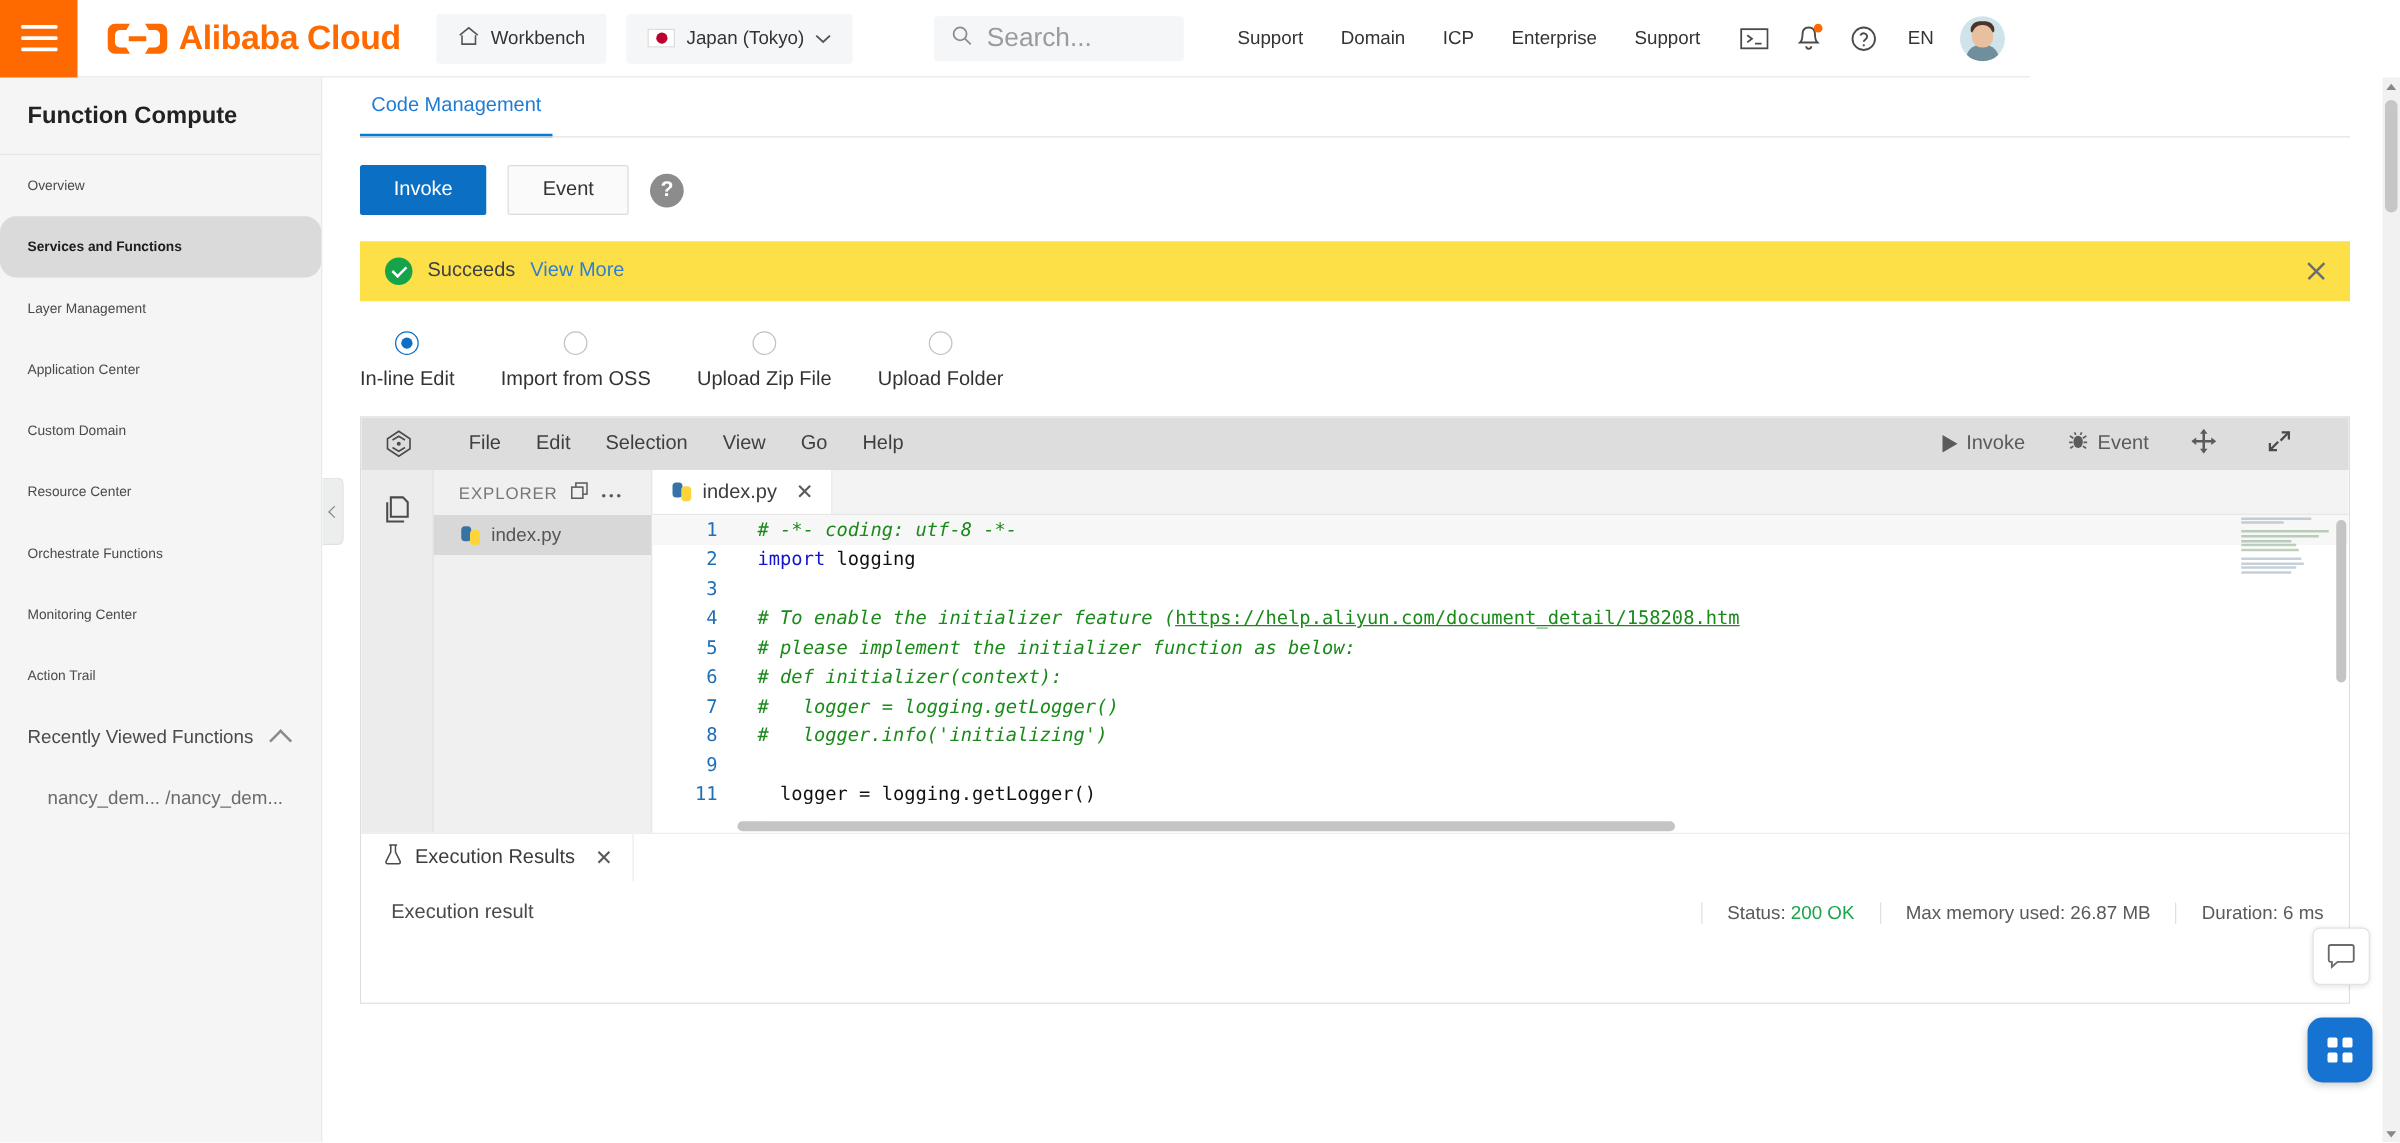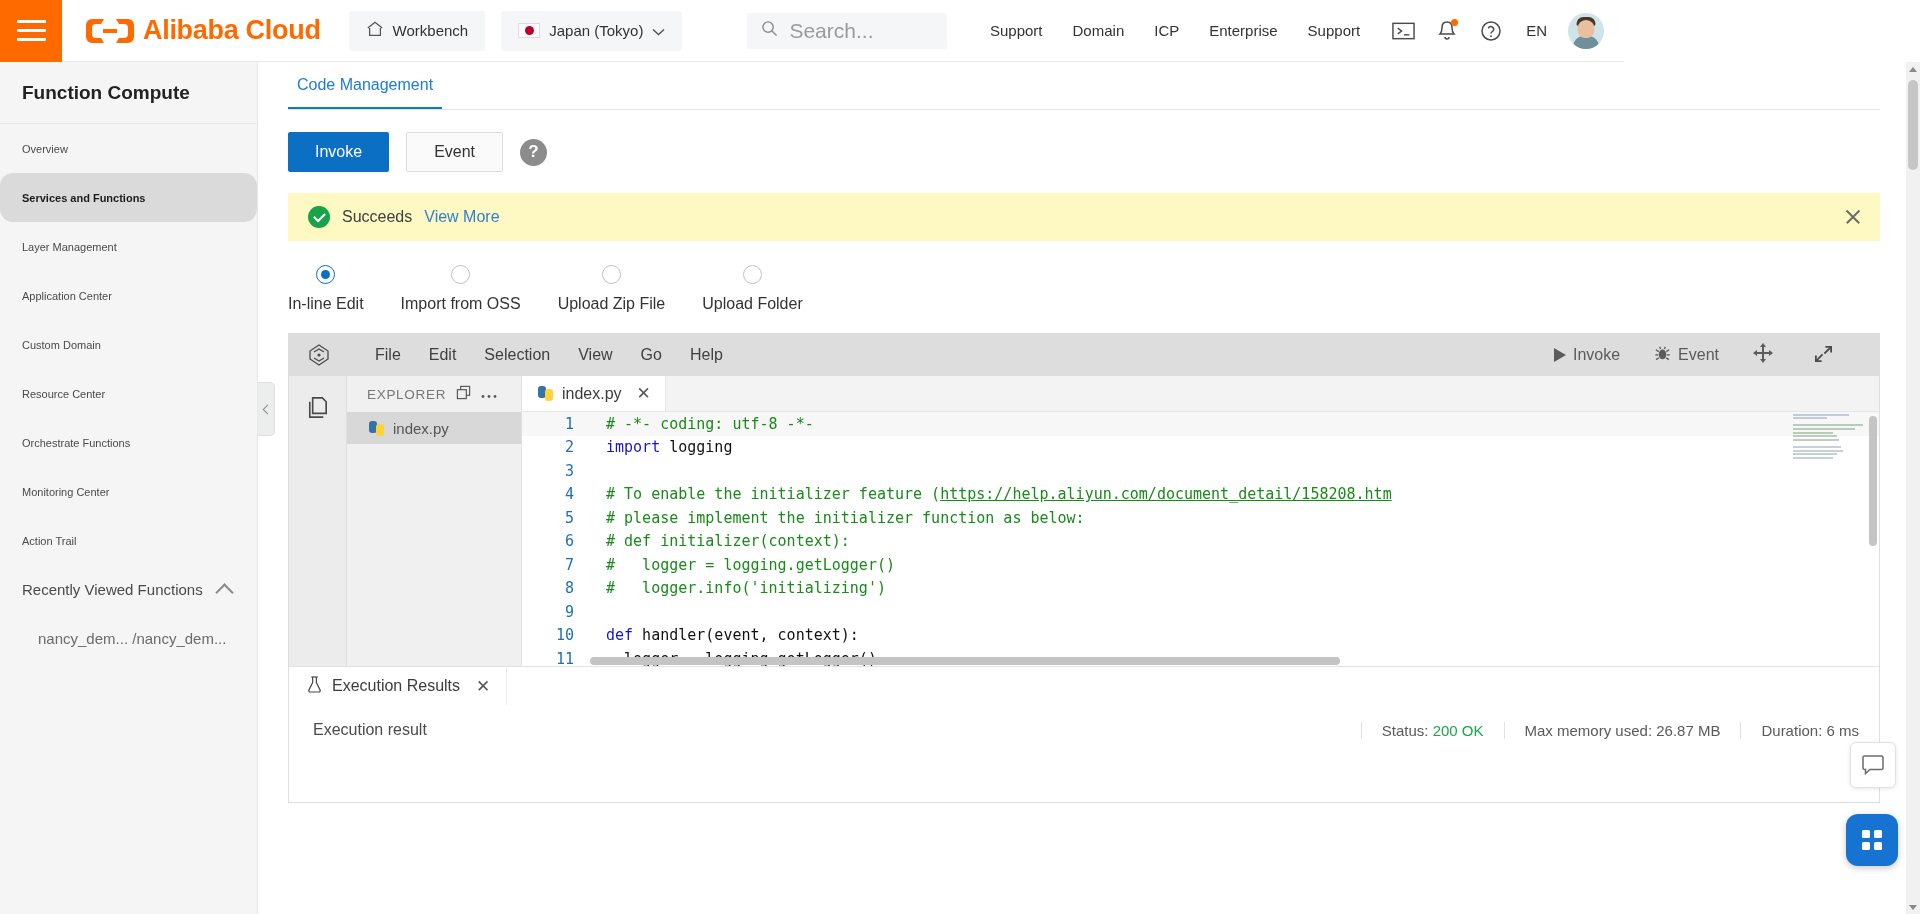--- a/index.html
+++ b/index.html
@@ -119,21 +119,21 @@
     height: 40px; padding: 0 27px; cursor: pointer; border-radius: 2px;
     font-family: "Liberation Sans", sans-serif;
   }
   .help-circle {
     width: 27px; height: 27px; border-radius: 50%; background: #8c8c8c; color: #fff;
     font-size: 17px; font-weight: bold; display: flex; align-items: center; justify-content: center;
     cursor: pointer; user-select: none;
   }
 
   .alert {
-    margin: 21px 40px 0 30px; background: #fef9c3; height: 48px;
+    margin: 21px 40px 0 30px; background: #fde047; height: 48px;
     display: flex; align-items: center; padding: 0 20px; gap: 12px; position: relative;
   }
   .alert-check {
     width: 22px; height: 22px; border-radius: 50%; background: #17a34a; flex: 0 0 22px;
     display: flex; align-items: center; justify-content: center;
   }
   .alert-check:after {
     content: ""; display:block; width: 9px; height: 5px; border-left: 2.2px solid #fff;
     border-bottom: 2.2px solid #fff; transform: rotate(-45deg) translate(1px,-1px);
   }
@@ -197,21 +197,21 @@
     display: flex; align-items: center; gap: 9px; padding: 0 14px 0 16px;
     background: #fff; font-size: 16px; color: #3c3c3c; cursor: pointer; border-right: 1px solid #e6e6e6;
   }
   .tab-close { font-size: 17px; color: #5a5a5a; margin-left: 6px; cursor: pointer; line-height: 1; }
 
   .code-area { position: relative; height: 254px; background: #fff; overflow: hidden; font-family: "DejaVu Sans Mono", monospace; }
   .code-line { display: flex; height: 23.5px; align-items: center; font-size: 15px; white-space: pre; }
   .code-line.cur { background: #f7f7f7; }
   .gutter { width: 68px; text-align: right; padding-right: 16px; color: #1f6fb8; font-size: 15px; flex: 0 0 68px; }
   .code-text { padding-left: 16px; }
-  .c-com { color: #1a8a1a; }
+  .c-com { color: #1a8a1a; font-style: italic; }
   .c-kw  { color: #1515cf; }
   .c-pl  { color: #111; }
   .c-url { color: #1a8a1a; text-decoration: underline; text-align: right; }
 
   .minimap { position: absolute; right: 14px; top: 0; width: 72px; height: 254px; opacity: 0.55; }
   .mm-line { height: 2px; background: #9ab; margin: 1.6px 0 1.6px 0; }
   .ed-scroll-v { position: absolute; right: 0; top: 0; width: 12px; height: 254px; background: transparent; }
   .ed-scroll-v i { position: absolute; right: 2px; top: 4px; width: 8px; height: 130px; background: #c4c4c4; border-radius: 4px; display:block; }
   .ed-scroll-h { position: absolute; left: 68px; bottom: 0; height: 10px; width: 820px; }
   .ed-scroll-h i { position: absolute; left: 0; top: 1px; height: 8px; width: 750px; background: #c4c4c4; border-radius: 4px; display:block; }
@@ -520,21 +520,20 @@
             <div id="code-lines">
                 <div class="code-line cur"><span class="gutter">1</span><span class="code-text"><span class="c-com"># -*- coding: utf-8 -*-</span></span></div>
                 <div class="code-line"><span class="gutter">2</span><span class="code-text"><span class="c-kw">import</span><span class="c-pl"> logging</span></span></div>
                 <div class="code-line"><span class="gutter">3</span><span class="code-text"><span class="c-pl"></span></span></div>
                 <div class="code-line"><span class="gutter">4</span><span class="code-text"><span class="c-com"># To enable the initializer feature (</span><span class="c-url">https://help.aliyun.com/document_detail/158208.htm</span></span></div>
                 <div class="code-line"><span class="gutter">5</span><span class="code-text"><span class="c-com"># please implement the initializer function as below:</span></span></div>
                 <div class="code-line"><span class="gutter">6</span><span class="code-text"><span class="c-com"># def initializer(context):</span></span></div>
                 <div class="code-line"><span class="gutter">7</span><span class="code-text"><span class="c-com">#   logger = logging.getLogger()</span></span></div>
                 <div class="code-line"><span class="gutter">8</span><span class="code-text"><span class="c-com">#   logger.info('initializing')</span></span></div>
                 <div class="code-line"><span class="gutter">9</span><span class="code-text"><span class="c-pl"></span></span></div>
-                <div class="code-line"><span class="gutter">10</span><span class="code-text"><span class="c-kw">def</span><span class="c-pl"> handler(event, context):</span></span></div>
                 <div class="code-line"><span class="gutter">11</span><span class="code-text"><span class="c-pl">  logger = logging.getLogger()</span></span></div>
               </div>
 
             <div class="minimap">
               <div class="mm-line" style="width:56px"></div>
               <div class="mm-line" style="width:34px"></div>
               <div class="mm-line" style="width:0"></div>
               <div class="mm-line" style="width:70px;background:#8a8"></div>
               <div class="mm-line" style="width:62px;background:#8a8"></div>
               <div class="mm-line" style="width:40px;background:#8a8"></div>

